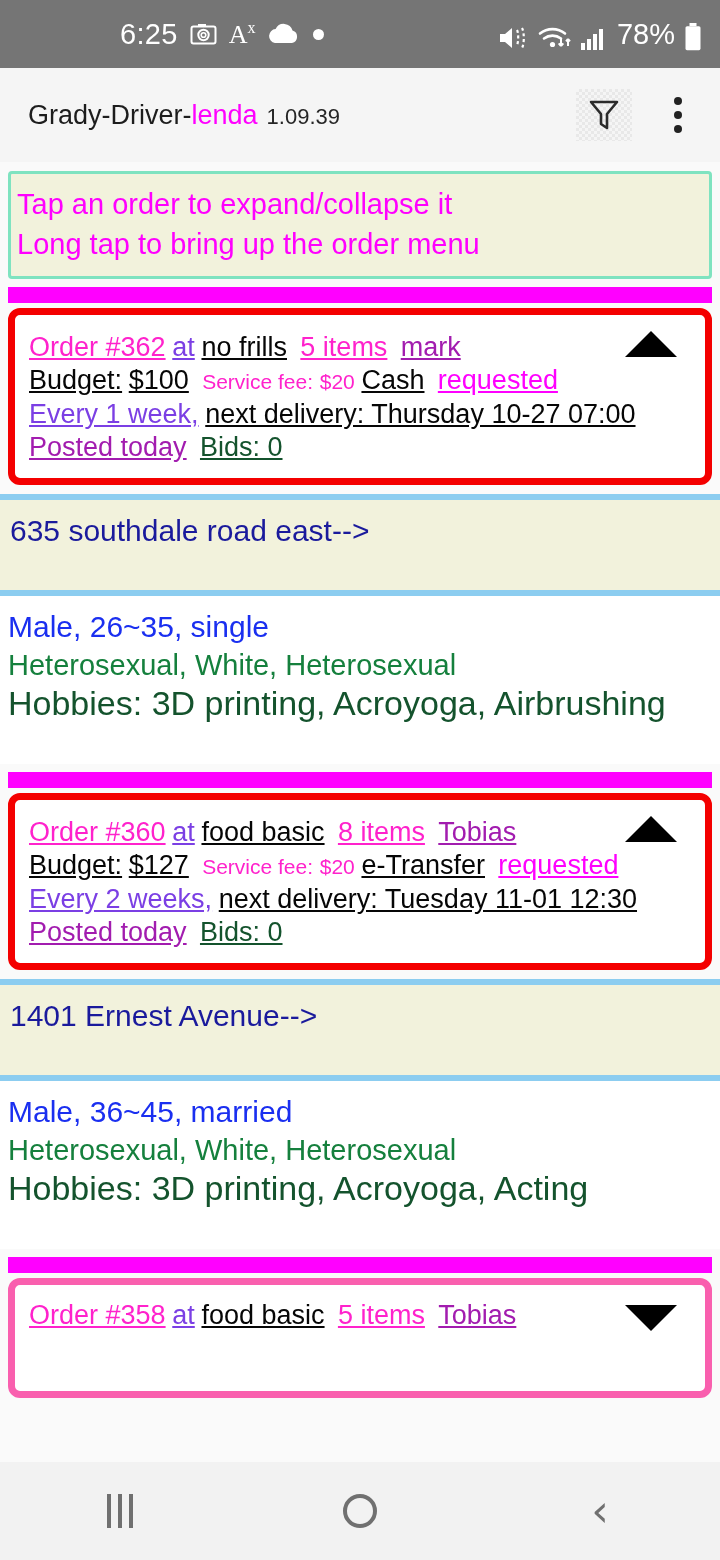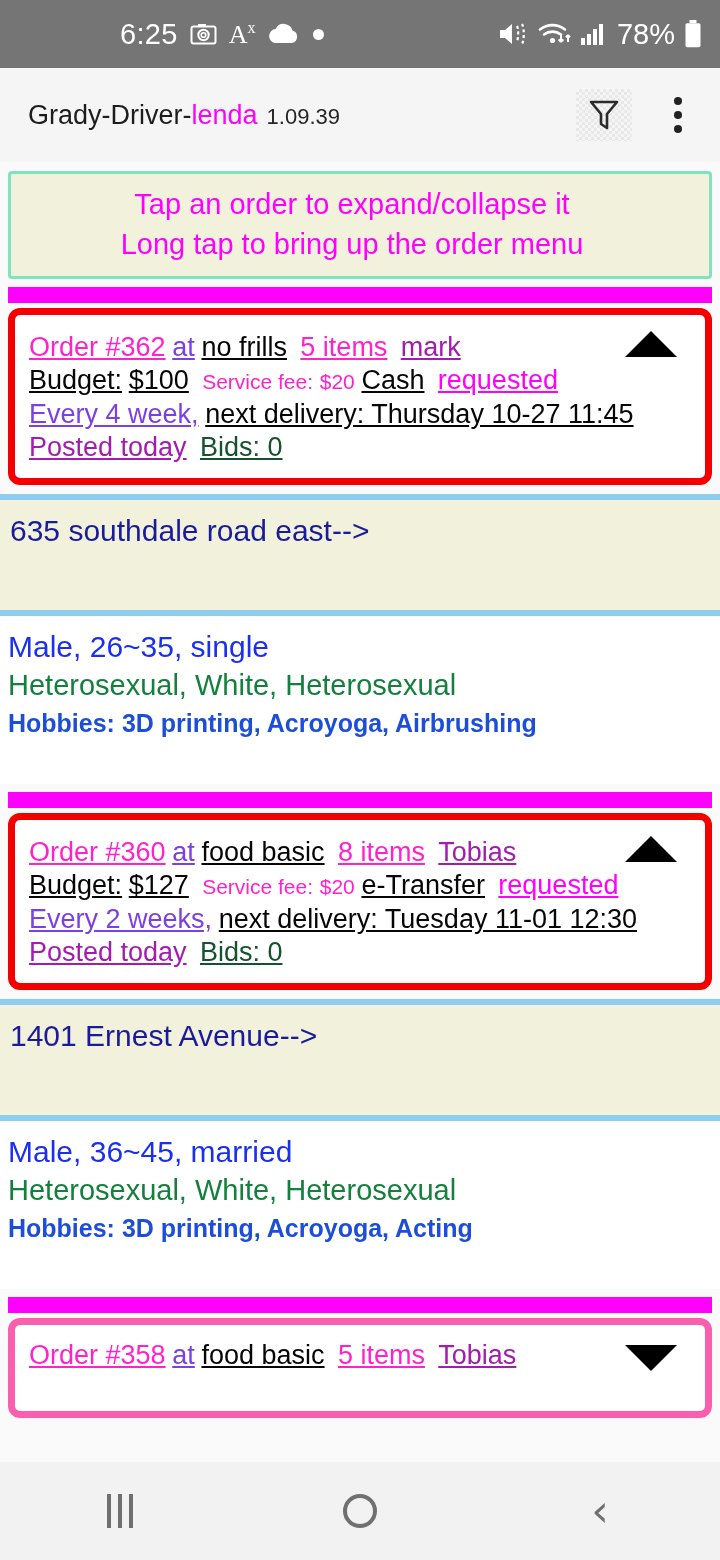--- a/index.html
+++ b/index.html
@@ -11,21 +11,21 @@
   }
   .screen { width: 720px; height: 1560px; position: relative; display: flex; flex-direction: column; }
 
   
   .statusbar {
     height: 68px; background: #757575; color: #ffffff;
     display: flex; align-items: center; flex: 0 0 68px;
     padding: 0 18px 0 0; position: relative;
   }
   .sb-left { display: flex; align-items: center; gap: 12px; margin-left: 120px; }
-  .sb-right { display: flex; align-items: center; gap: 9px; margin-left: auto; }
+  .sb-right { display: flex; align-items: flex-end; gap: 9px; margin-left: auto; }
   .sb-time { font-size: 29px; letter-spacing: .3px; font-weight: 400; }
   .sb-batt-txt { font-size: 29px; font-weight: 400; }
   .ic { display: inline-flex; align-items: center; justify-content: center; }
   .dot-ic { width: 11px; height: 11px; border-radius: 50%; background: #ffffff; display:inline-block; }
   .ax-ic { font-size: 26px; line-height: 1; font-family: "Liberation Serif", serif; }
   .ax-ic sup { font-size: 16px; }
 
   
   .appbar {
     height: 94px; background: #f5f5f5; display: flex; align-items: center;
@@ -45,21 +45,21 @@
   .menu-btn { width: 40px; height: 56px; display: flex; flex-direction: column; align-items: center; justify-content: center; gap: 6px; }
   .menu-btn i { width: 8px; height: 8px; border-radius: 50%; background: #222; display:block; }
 
   
   .content { flex: 1 1 auto; background: #fafafa; overflow: hidden; position: relative; }
 
   
   .hint-banner {
     margin: 9px 8px 0 8px;
     background: #f2f2dc; border: 3px solid #7fe3c0; border-radius: 4px;
-    padding: 10px 22px 12px 6px; text-align: center;
+    padding: 10px 22px 12px 6px; text-align: left;
   }
   .hint-line { color: #ff00ff; font-size: 29px; line-height: 40px; white-space: nowrap; }
 
   
   .mag-bar { height: 16px; background: #ff00ff; margin: 8px 8px 0 8px; }
 
   
   .order-card {
     margin: 5px 8px 0 8px; background: #ffffff;
     border: 7px solid #f40000; border-radius: 12px;
@@ -80,29 +80,29 @@
     position: absolute; right: 28px; top: 16px;
     width: 0; height: 0; border-left: 26px solid transparent; border-right: 26px solid transparent;
   }
   .caret.up { border-bottom: 26px solid #000000; }
   .caret.down { border-top: 26px solid #000000; top: 20px; }
 
   
   .addr-panel {
     margin: 9px 0 0 0; background: #f2f2dc;
     border-top: 6px solid #8ccdf0; border-bottom: 6px solid #8ccdf0;
-    padding: 12px 10px 0 10px; height: 122px;
+    padding: 12px 10px 0 10px; height: 102px;
   }
   .addr-text { color: #1a1a9c; font-size: 30px; line-height: 38px; }
 
   
   .demo-panel { background: #ffffff; padding: 12px 8px 0 8px; height: 168px; }
   .demo-l1 { color: #1a2ff0; font-size: 30px; line-height: 38px; }
   .demo-l2 { color: #15803d; font-size: 29px; line-height: 38px; }
-  .demo-l3 { color: #1d4ed8; font-size: 25px; line-height: 38px; font-weight: bold; }
+  .demo-l3 { color: #14532d; font-size: 34px; line-height: 38px; }
 
   .card-clip { overflow: hidden; }
 
   
   .navbar {
     height: 98px; background: #f2f2f2; flex: 0 0 98px;
     display: flex; align-items: center; justify-content: space-around;
   }
   .nav-ic { color: #606060; display: flex; align-items: center; justify-content: center; width: 100px; height: 70px; }
   .nav-recents { display: flex; gap: 7px; }
@@ -209,22 +209,22 @@
       </div>
       <div class="ord-line">
         <span class="t-black big">Budget:</span>
         <span class="t-black big">$100</span>
         &nbsp;<span class="t-mag sm">Service fee:</span>
         <span class="t-mag sm">$20</span>
         <span class="t-black big">Cash</span>
         &nbsp;<span class="t-mag2 big">requested</span>
       </div>
       <div class="ord-line">
-        <span class="t-purple big">Every 4 week,</span>
-        <span class="t-black big">next delivery: Thursday 10-27 11:45</span>
+        <span class="t-purple big">Every 1 week,</span>
+        <span class="t-black big">next delivery: Thursday 10-27 07:00</span>
       </div>
       <div class="ord-line">
         <span class="t-blue big">Posted today</span>
         &nbsp;<span class="t-darkred big">Bids: 0</span>
       </div>
     </div>
     <div class="addr-panel">
       <div class="addr-text">635 southdale road east--&gt;</div>
     </div>
     <div class="demo-panel">
@@ -263,21 +263,21 @@
     <div class="addr-panel">
       <div class="addr-text">1401 Ernest Avenue--&gt;</div>
     </div>
     <div class="demo-panel">
       <div class="demo-l1">Male, 36~45, married</div>
       <div class="demo-l2">Heterosexual, White, Heterosexual</div>
       <div class="demo-l3">Hobbies: 3D printing, Acroyoga, Acting</div>
     </div>
 
     <div class="mag-bar"></div>
-    <div class="order-card closed card-clip" style="height:100px; padding-top:14px;">
+    <div class="order-card closed card-clip" style="height:120px; padding-top:14px;">
       <div class="caret down"></div>
       <div class="ord-line l1">
         <span class="t-mag big">Order #358</span>
         <span class="t-purple big">at</span>
         <span class="t-black big">food basic</span>
         &nbsp;<span class="t-mag big">5 items</span>
         &nbsp;<span class="t-blue big">Tobias</span>
       </div>
     </div>
 

